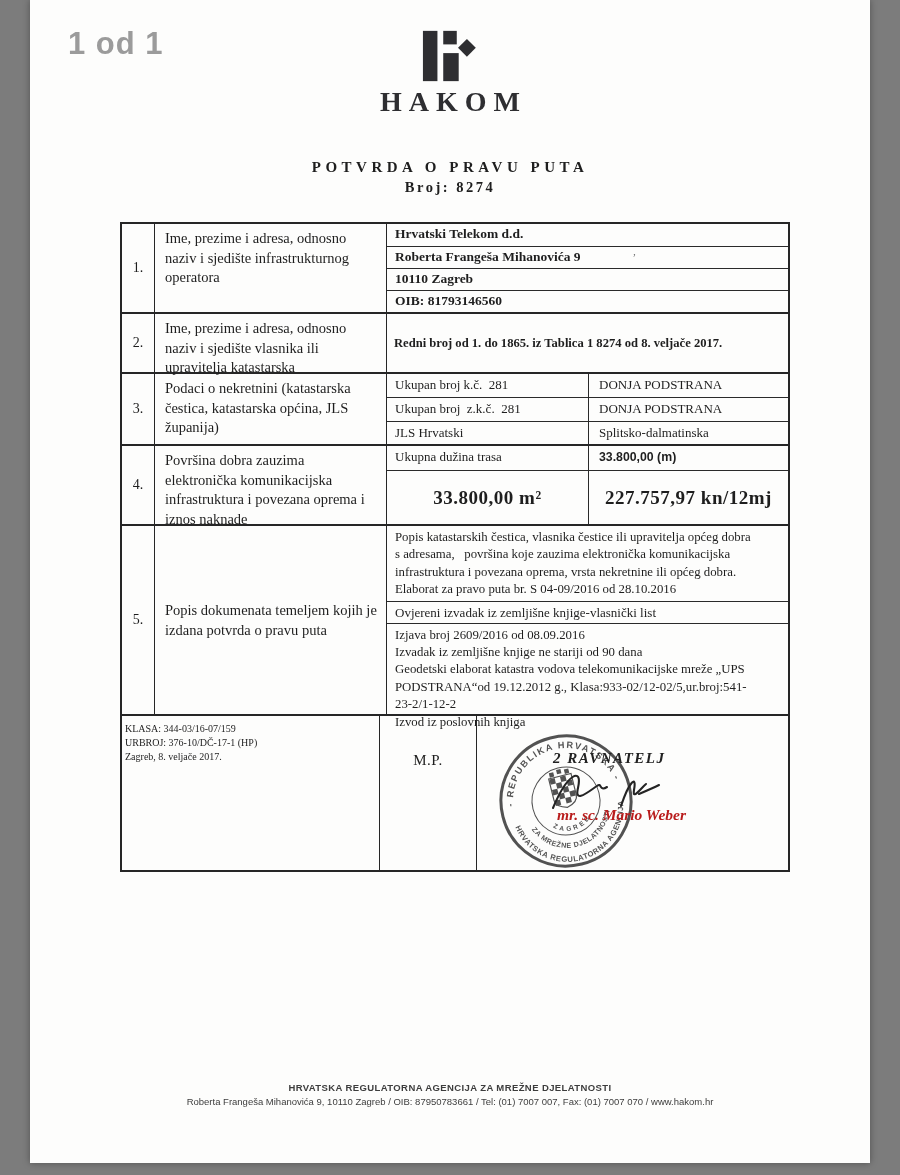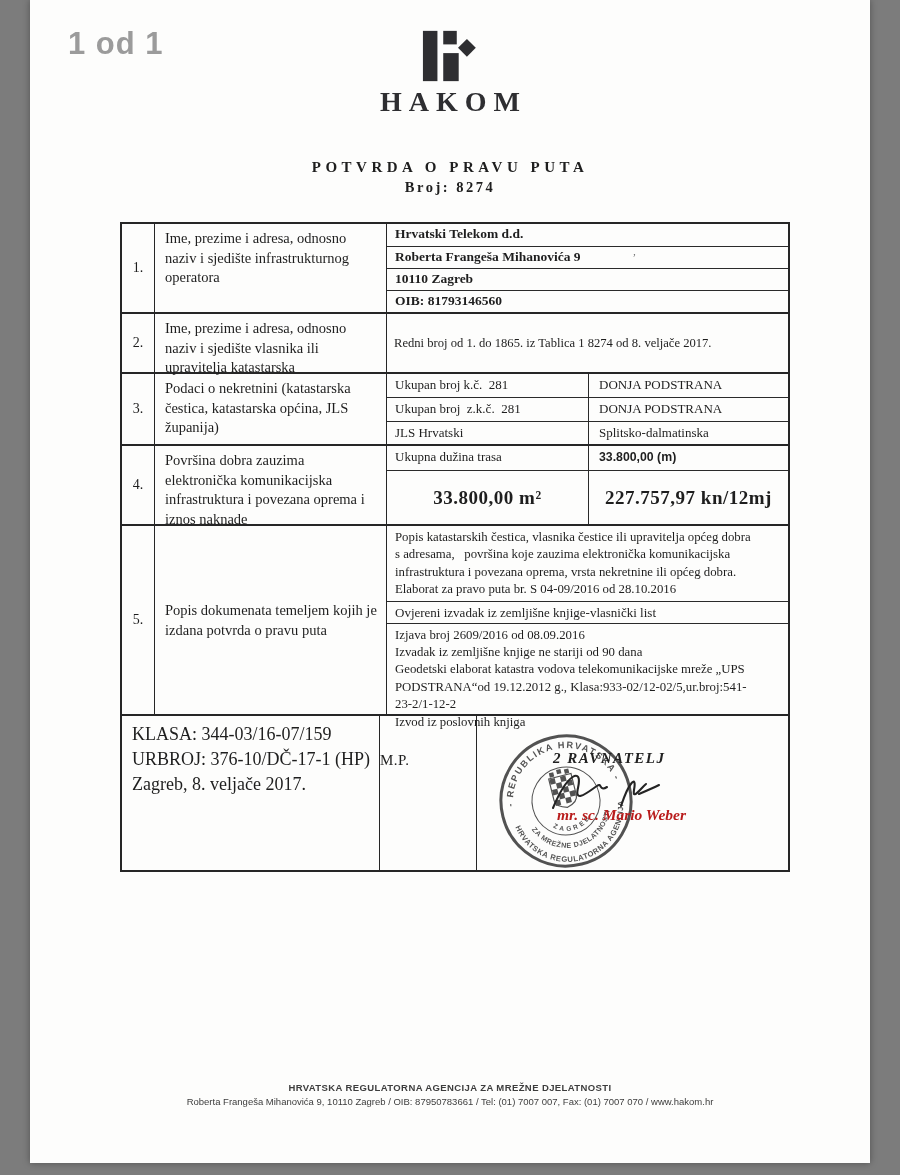--- a/index.html
+++ b/index.html
@@ -46,21 +46,21 @@
   }
   .c-val{flex:1;display:flex;flex-direction:column;min-width:0}
   .sub{border-top:1.2px solid #2a2a2a;box-sizing:border-box}
   .sub:first-child{border-top:none}
 
   .r1{height:88px}
   .r1 .sub{height:22px;line-height:20px;font-weight:bold;font-size:13.5px;padding-left:8px;white-space:nowrap}
   .scan-mark{margin-left:52px;color:#6a6a6a;font-size:11px;font-weight:normal}
 
   .r2{height:60px}
-  .r2 .c-val{justify-content:center;padding-left:7px;font-weight:normal;font-size:12.6px;white-space:nowrap}
+  .r2 .c-val{justify-content:center;padding-left:7px;font-weight:bold;font-size:12.6px;white-space:nowrap}
 
   .r3{height:72px}
   .r3 .sub{height:24px;display:flex}
   .pair-l{flex:0 0 202px;border-right:1.2px solid #2a2a2a;box-sizing:border-box;
           padding-left:8px;line-height:22px;font-size:13px;white-space:pre}
   .pair-r{flex:1;padding-left:10px;line-height:22px;font-size:13px;white-space:pre}
 
   .r4{height:80px}
   .r4 .subA{height:24px;display:flex}
   .r4 .subA .len-l{flex:0 0 202px;border-right:1.2px solid #2a2a2a;box-sizing:border-box;
@@ -76,26 +76,26 @@
   .r5{height:190px}
   .r5 .c-label{display:flex;align-items:center}
   .doc-block{padding:3px 8px 2px 8px;font-size:12.8px;line-height:1.36;white-space:pre-wrap}
   .r5 .subA{height:88px}
   .r5 .subB{height:24px;line-height:21px;padding-left:8px;font-size:13px}
   .r5 .subC{flex:1}
 
   .r6{height:156px}
   .b-left{flex:0 0 258px;border-right:1.5px solid #262626;box-sizing:border-box;
           display:flex;flex-direction:column}
-  .b-info{padding:6px 8px 0 10px;font-size:18px;line-height:1.4;height:47px}
+  .b-info{padding:6px 8px 0 3px;font-size:10px;line-height:1.4;height:47px}
   .b-nap{border-top:1.2px solid #2a2a2a;margin-top:6px;padding:6px 8px 0 9px;
          font-family:"Liberation Sans","DejaVu Sans",sans-serif;
          font-size:9.8px;font-weight:bold;letter-spacing:.4px;color:#2b2b2b}
   .b-mid{flex:0 0 97px;border-right:1.5px solid #262626;box-sizing:border-box;
-         text-align:left;padding-top:36px;font-size:15px;letter-spacing:.5px}
+         text-align:center;padding-top:36px;font-size:15px;letter-spacing:.5px}
   .b-right{flex:1;position:relative;overflow:visible}
 
   .stamp{position:absolute;left:14px;top:10px;opacity:.88}
   .signer-role{position:absolute;left:76px;top:34px;font-style:italic;font-weight:bold;
                font-size:15px;letter-spacing:1.5px;white-space:nowrap;color:#222}
   .signature{position:absolute;left:68px;top:48px}
   .signer-name{position:absolute;left:80px;top:90px;font-style:italic;font-weight:bold;
                font-size:15.5px;white-space:nowrap;color:#b91c1c}
 
   .footer-line{position:absolute;left:0;width:100%;text-align:center;

